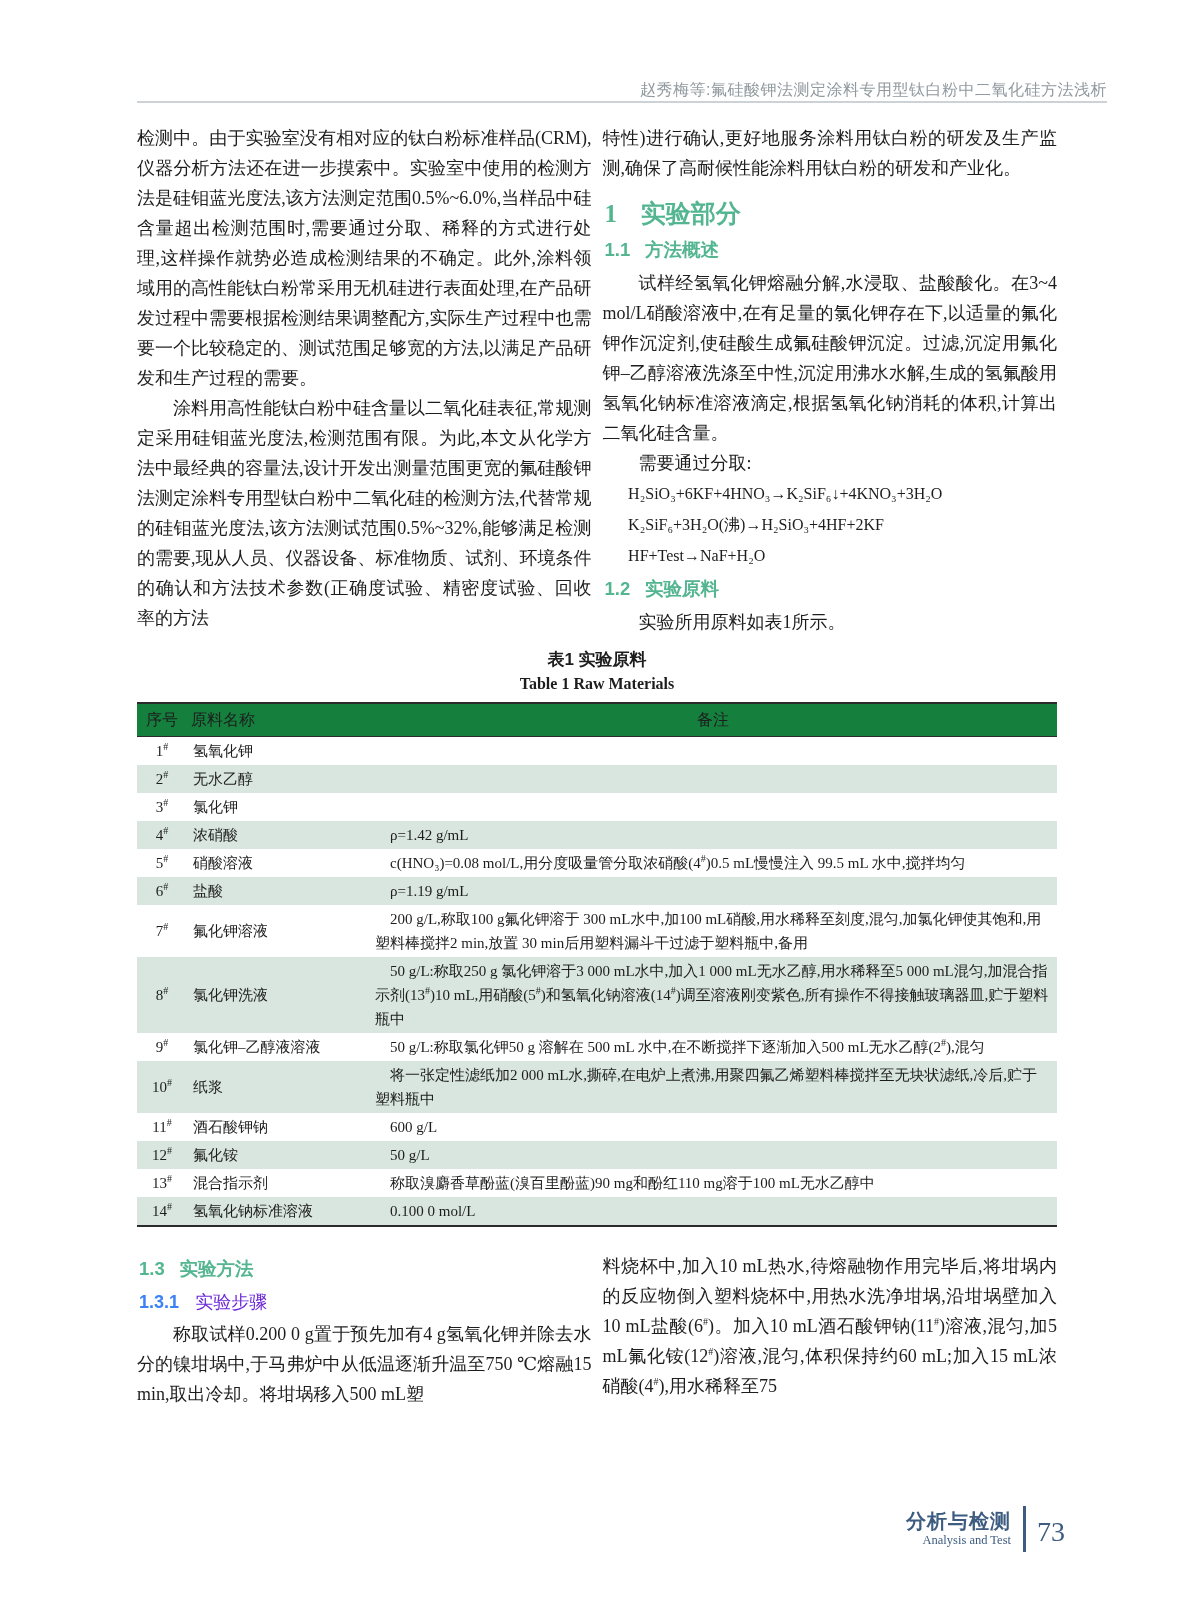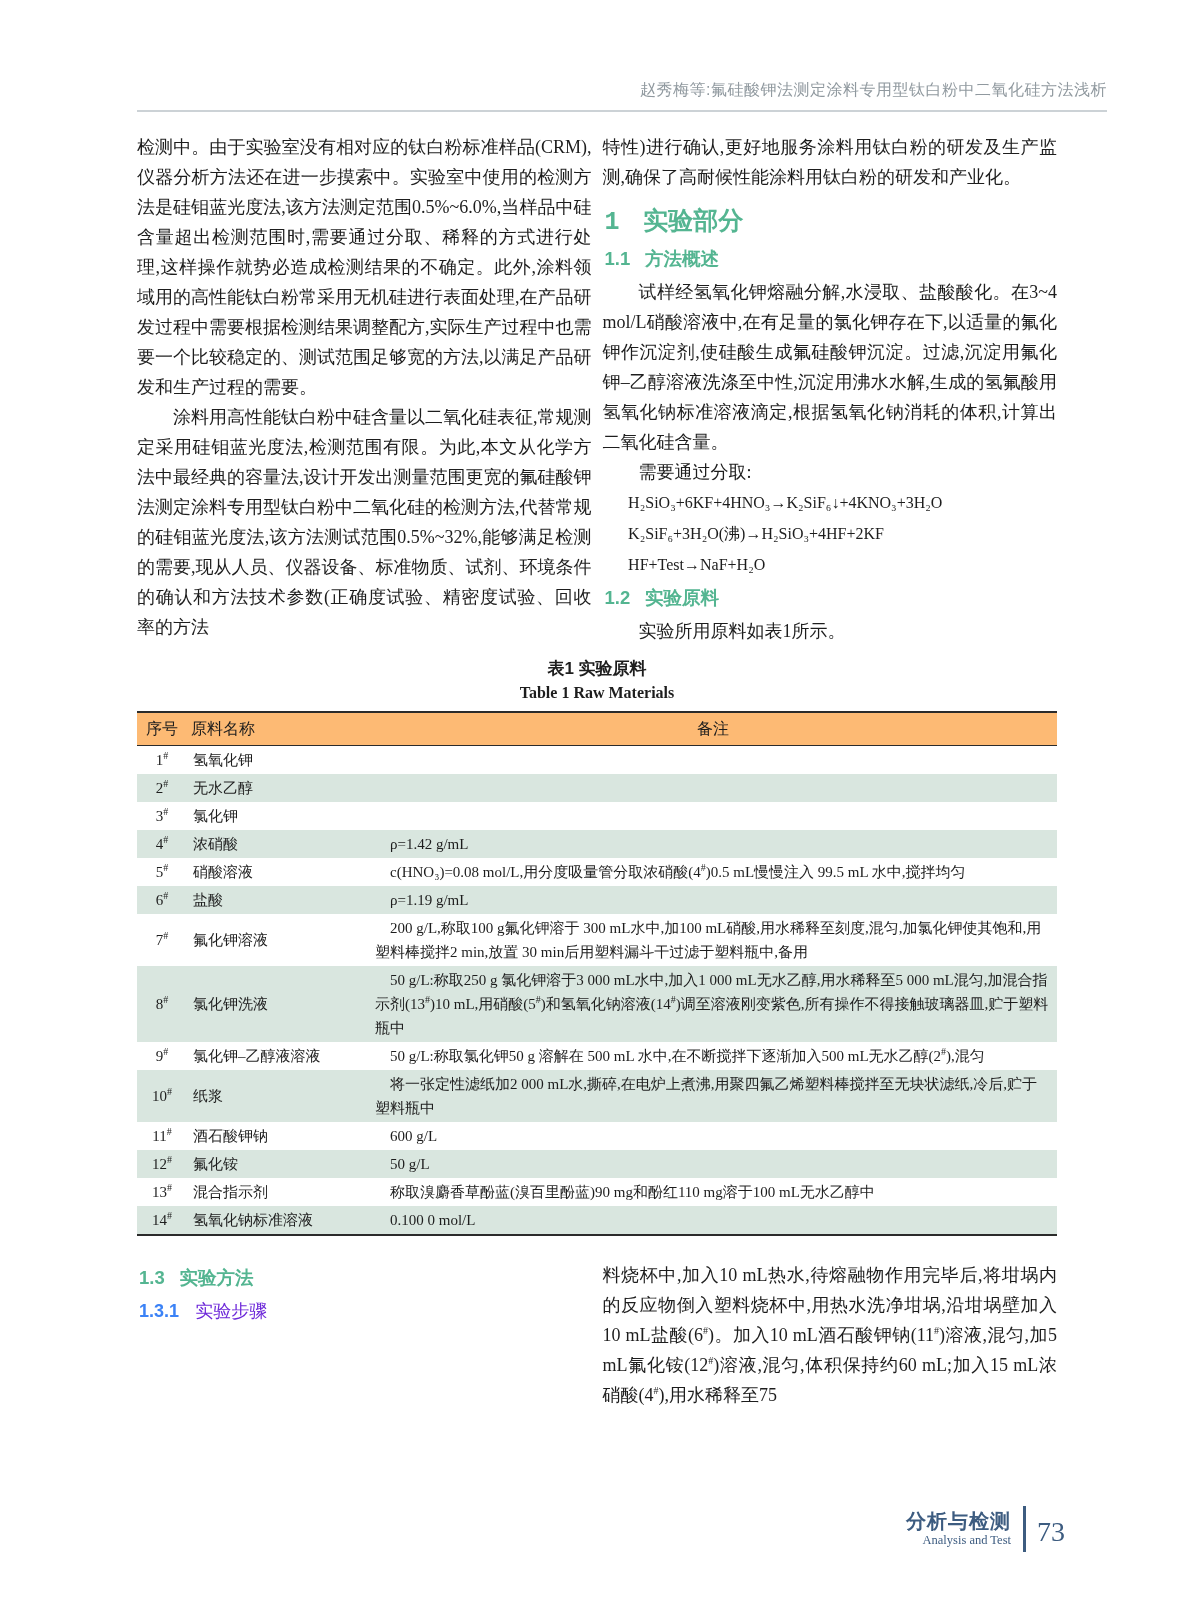--- a/index.html
+++ b/index.html
@@ -4,35 +4,35 @@
 <style>
   * { margin:0; padding:0; box-sizing:border-box; }
   body { background:#ffffff; width:1187px; }
   .page {
     position:relative; width:1187px; height:1600px; background:#fff;
     padding:0 130px 0 137px; overflow:hidden;
     font-family:"Liberation Serif","DejaVu Serif",serif; color:#1d1d1d;
   }
   
   .running-head {
-    margin-top:80px; margin-right:-50px; padding-bottom:9px;
+    margin-top:80px; margin-right:-50px; padding-bottom:0;
     border-bottom:2px solid #ccd2d6; text-align:right;
   }
   .running-head span {
     color:#90999f; font-size:16px; letter-spacing:.5px;
     font-family:"Liberation Sans","DejaVu Sans",sans-serif;
   }
   
   .columns { display:flex; gap:11px; margin-top:20px; }
   .col { flex:1; width:446px; font-size:18px; line-height:30px; text-align:justify; }
   .col p { margin:0; }
   p.indent { text-indent:2em; }
   
   .sec1 {
-    color:#54b591; font-family:Liberation Mono, monospace;
+    color:#54b591; font-family:Liberation Serif, serif;
     font-weight:bold; font-size:25px; line-height:1.15; margin:17px 0 10px 2px;
   }
   .sec1 .sec-num { margin-right:0.95em; }
   .sec2 {
     color:#54b591; font-family:"Liberation Sans","DejaVu Sans",sans-serif;
     font-weight:bold; font-size:18.5px; line-height:1.2; margin:7px 0 7px 2px;
   }
   .sec2 .sec-num { margin-right:0.8em; }
   .sec3 { font-size:18px; line-height:30px; margin:2px 0 2px 2px; }
   .sec3 .sec-num {
@@ -49,21 +49,21 @@
   }
   .tbl-caption-en {
     text-align:center; font-weight:bold; font-size:16px; line-height:22px; margin:2px 0 7px;
   }
   table.raw-materials {
     width:100%; border-collapse:collapse;
     border-top:2.5px solid #2b2b2b; border-bottom:2px solid #2b2b2b;
     font-size:15px;
   }
   table.raw-materials thead th {
-    background:#fdba74; font-weight:normal; font-size:16px;
+    background:#15803d; font-weight:normal; font-size:16px;
     padding:4px 4px; border-bottom:1.5px solid #2b2b2b; line-height:24px;
   }
   th.h-no { width:50px; text-align:center; }
   th.h-name { width:182px; text-align:left; padding-left:12px; }
   th.h-remark { text-align:center; }
   table.raw-materials td { padding:2px 6px; line-height:24px; vertical-align:middle; }
   td.c-no { text-align:center; }
   td.c-name { padding-left:12px; }
   td.c-remark { text-indent:1em; padding-right:10px; }
   tr.alt { background:#d9e6df; }
@@ -205,20 +205,21 @@
   </div>
 
   <div class="columns bottom">
     <div class="col">
       <div class="sec2">
         <span class="sec-num">1.3</span><span>实验方法</span>
       </div>
       <div class="sec3">
         <span class="sec-num">1.3.1</span><span class="sec3-title">实验步骤</span>
       </div>
+      <p class="indent">称取试样0.200 0 g置于预先加有4 g氢氧化钾并除去水分的镍坩埚中,于马弗炉中从低温逐渐升温至750 ℃熔融15 min,取出冷却。将坩埚移入500 mL塑</p>
     </div>
     <div class="col">
       <p>料烧杯中,加入10 mL热水,待熔融物作用完毕后,将坩埚内的反应物倒入塑料烧杯中,用热水洗净坩埚,沿坩埚壁加入10 mL盐酸(6<sup class="hash">#</sup>)。加入10 mL酒石酸钾钠(11<sup class="hash">#</sup>)溶液,混匀,加5 mL氟化铵(12<sup class="hash">#</sup>)溶液,混匀,体积保持约60 mL;加入15 mL浓硝酸(4<sup class="hash">#</sup>),用水稀释至75</p>
     </div>
   </div>
 
   <div class="page-footer">
     <div class="f-text">
       <div class="f-cn">分析与检测</div>
       <div class="f-en">Analysis and Test</div>

